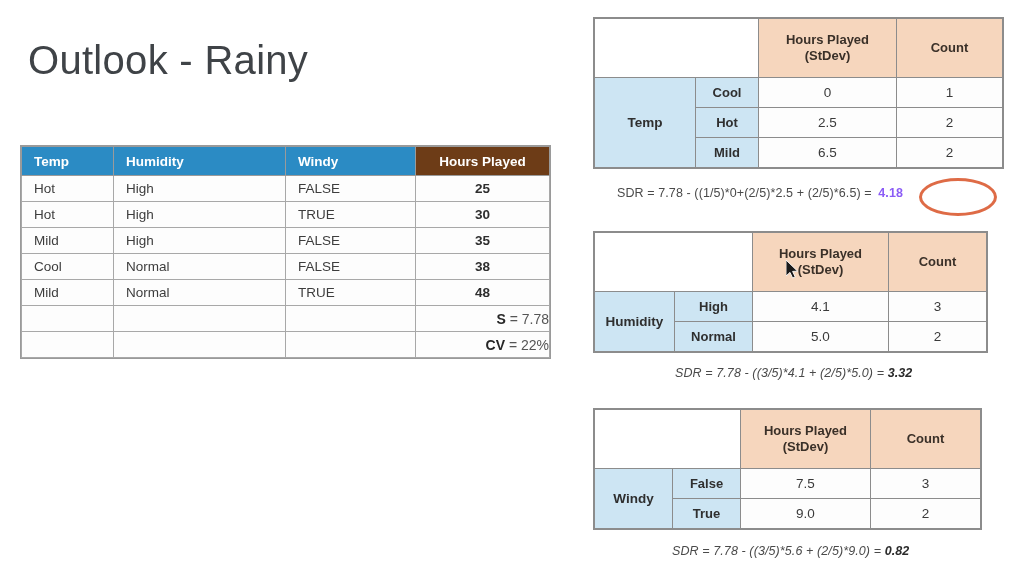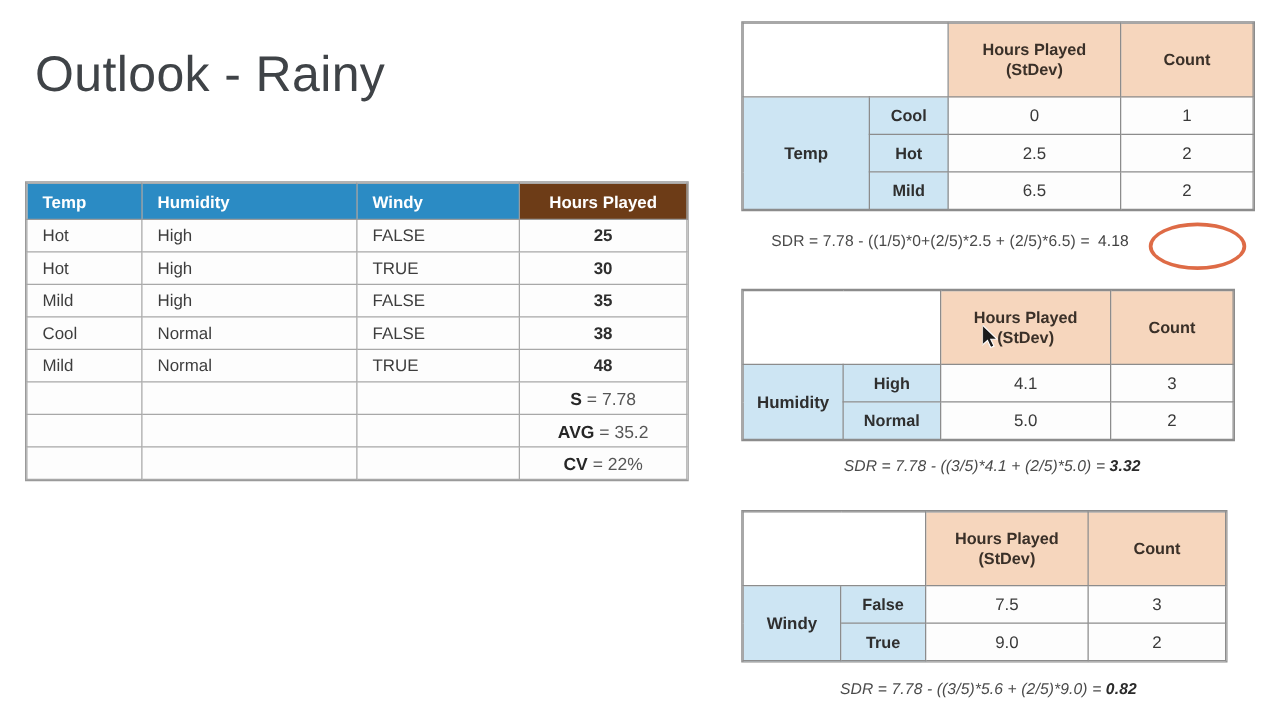--- a/index.html
+++ b/index.html
@@ -67,21 +67,21 @@
     background: #fdfdfd;
     white-space: nowrap;
   }
   #main-table td.num {
     text-align: center;
     padding-left: 0;
     font-weight: bold;
     color: #2e2e2e;
   }
   #main-table td.summary {
-    text-align: center;
+    text-align: right;
     padding-left: 0;
     font-size: 14px;
     color: #555555;
   }
   #main-table td.summary .lbl {
     font-weight: bold;
     color: #262626;
   }
 
   
@@ -158,22 +158,22 @@
     letter-spacing: 0.1px;
   }
   .sdr-line .res { font-weight: bold; color: #2b2b2b; }
   #sdr-temp     { left: 617px; top: 186px; }
   #sdr-humidity { left: 675px; top: 366px; font-style: italic; }
   #sdr-windy    { left: 672px; top: 544px; font-style: italic; }
 
   
   #sdr-temp .circled {
     position: relative;
-    font-weight: normal;
-    color: #404040;
+    font-weight: bold;
+    color: #8b5cf6;
     padding: 0 3px;
   }
   #circle-annotation {
     position: absolute;
     left: 919px;
     top: 178px;
     width: 72px;
     height: 32px;
     border: 3px solid #d9562c;
     border-radius: 50%;
@@ -244,30 +244,20 @@
     </tr>
 
     <tr>
       <td></td>
       <td></td>
       <td></td>
       <td class="summary">
         <span class="lbl">S</span>
         <span>=</span>
         <span>7.78</span>
-      </td>
-    </tr>
-    <tr>
-      <td></td>
-      <td></td>
-      <td></td>
-      <td class="summary">
-        <span class="lbl">AVG</span>
-        <span>=</span>
-        <span>35.2</span>
       </td>
     </tr>
     <tr>
       <td></td>
       <td></td>
       <td></td>
       <td class="summary">
         <span class="lbl">CV</span>
         <span>=</span>
         <span>22%</span>

